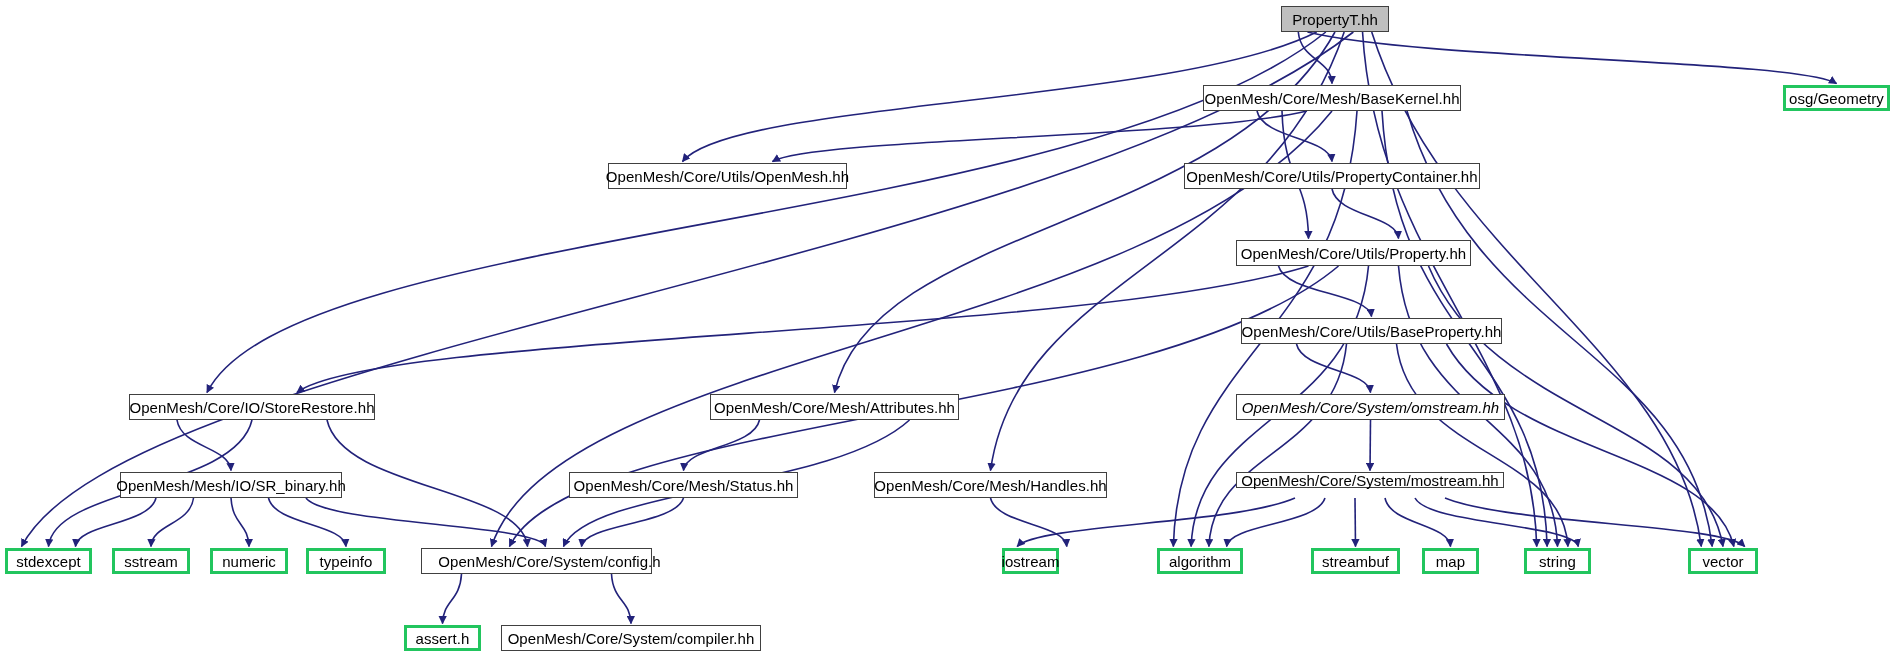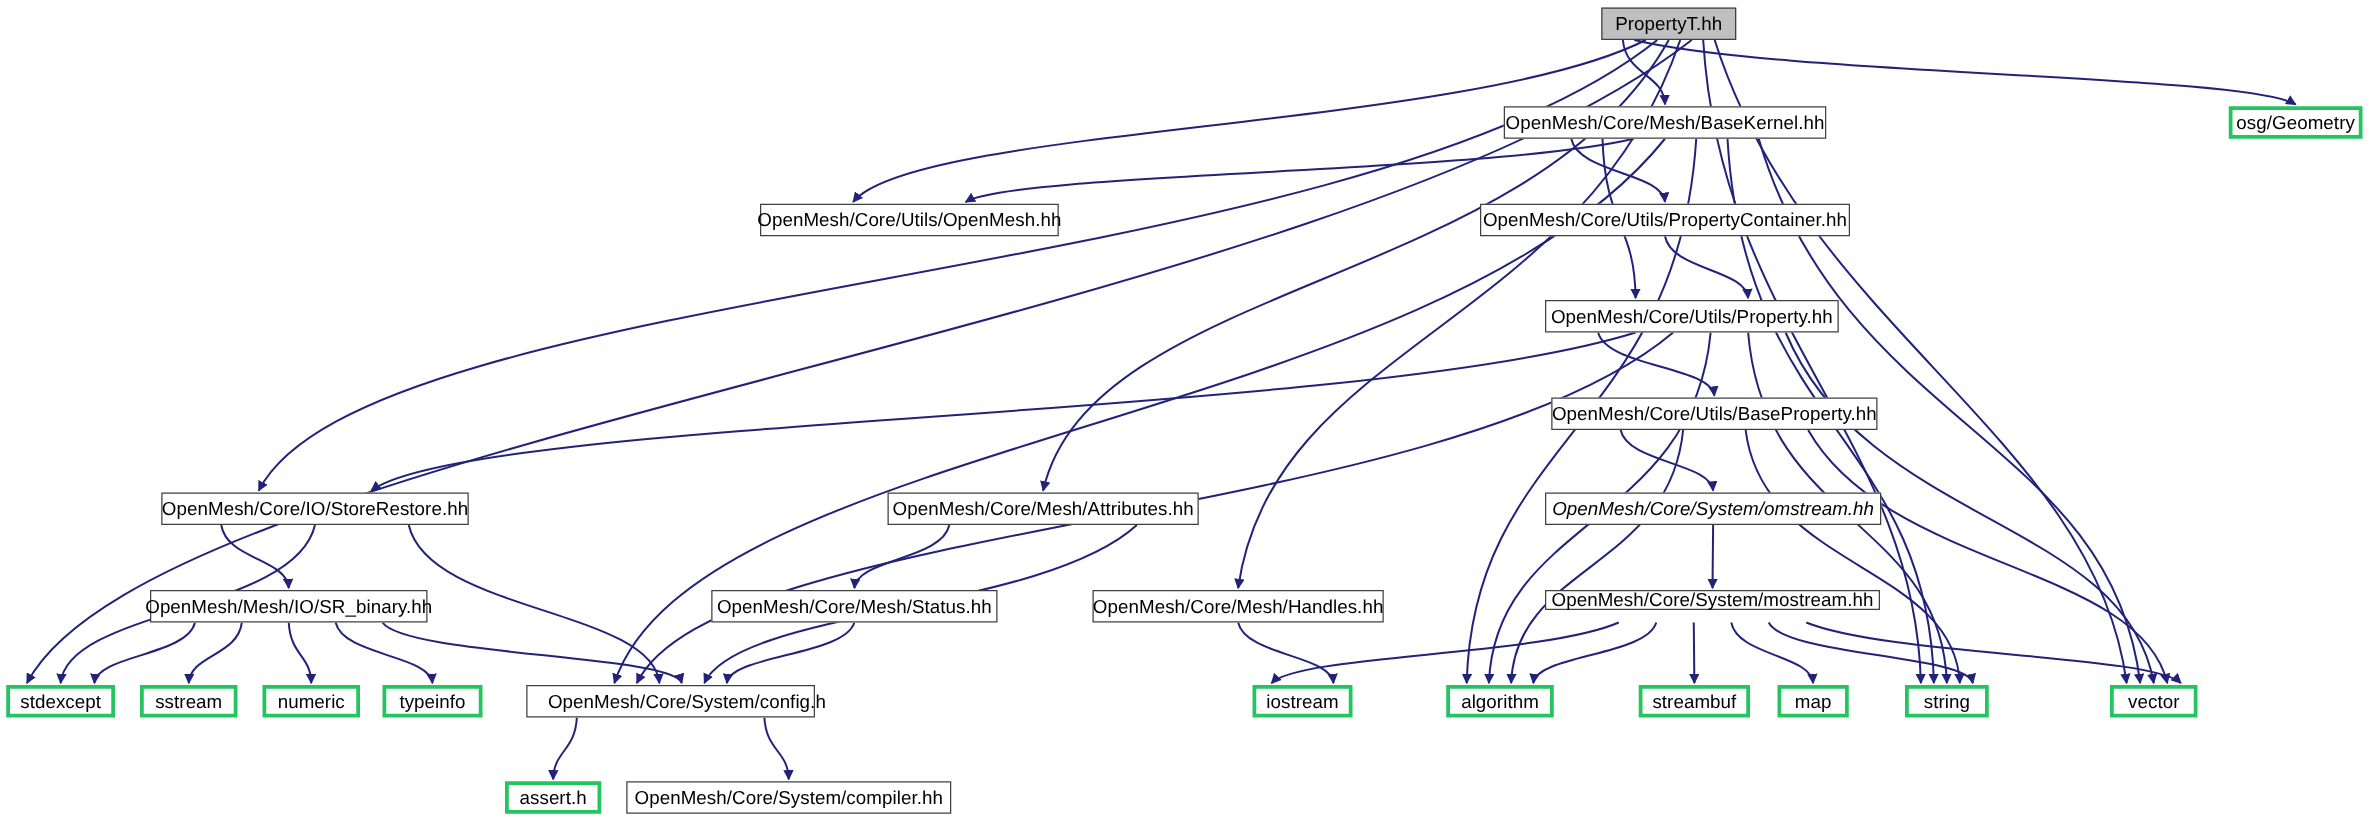--- a/index.html
+++ b/index.html
@@ -165,21 +165,21 @@
   </div>
   <div class="node lib" style="left:210px;top:548px;width:78px;height:26px;">
     <span class="node-label">numeric</span>
   </div>
   <div class="node lib" style="left:306px;top:548px;width:80px;height:26px;">
     <span class="node-label">typeinfo</span>
   </div>
   <div class="node" style="left:421px;top:548px;width:231px;height:26px;padding-left:26px;">
     <span class="node-label">OpenMesh/Core/System/config.h</span>
   </div>
-  <div class="node lib" style="left:1002px;top:548px;width:80px;height:26px;">
+  <div class="node lib" style="left:1002px;top:548px;width:57px;height:26px;">
     <span class="node-label">iostream</span>
   </div>
   <div class="node lib" style="left:1157px;top:548px;width:86px;height:26px;">
     <span class="node-label">algorithm</span>
   </div>
   <div class="node lib" style="left:1311px;top:548px;width:89px;height:26px;">
     <span class="node-label">streambuf</span>
   </div>
   <div class="node lib" style="left:1422px;top:548px;width:57px;height:26px;">
     <span class="node-label">map</span>

